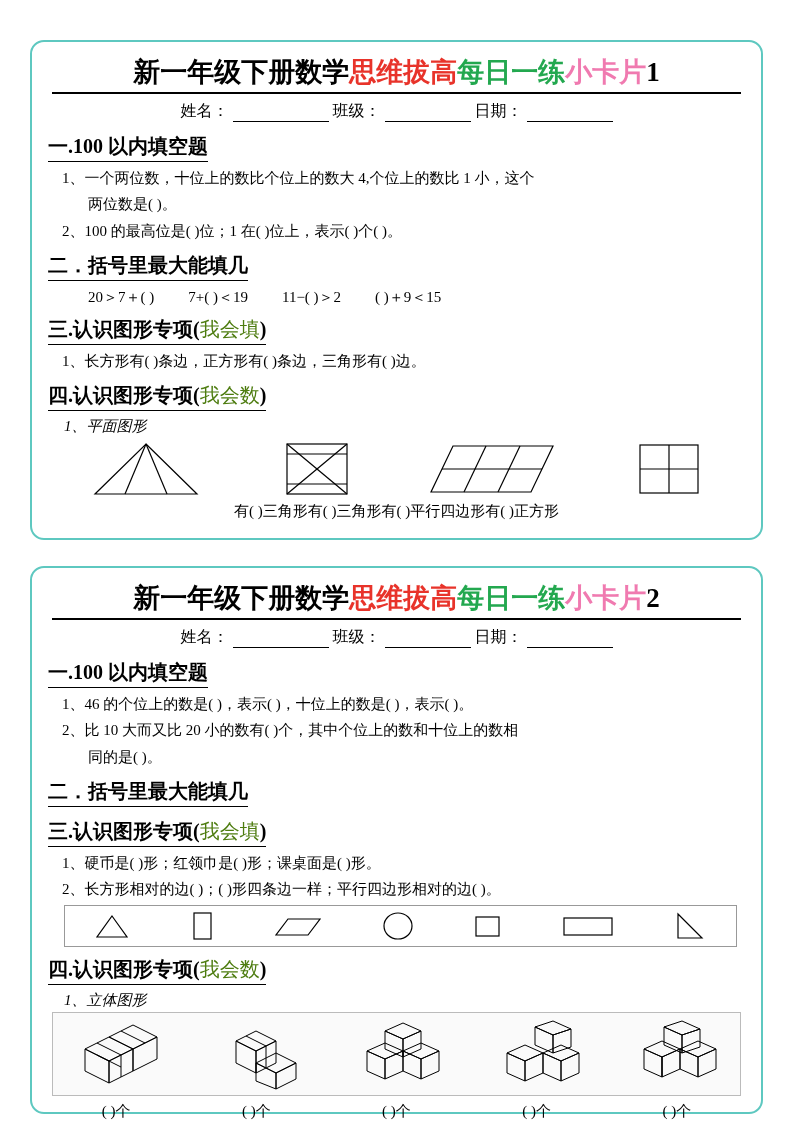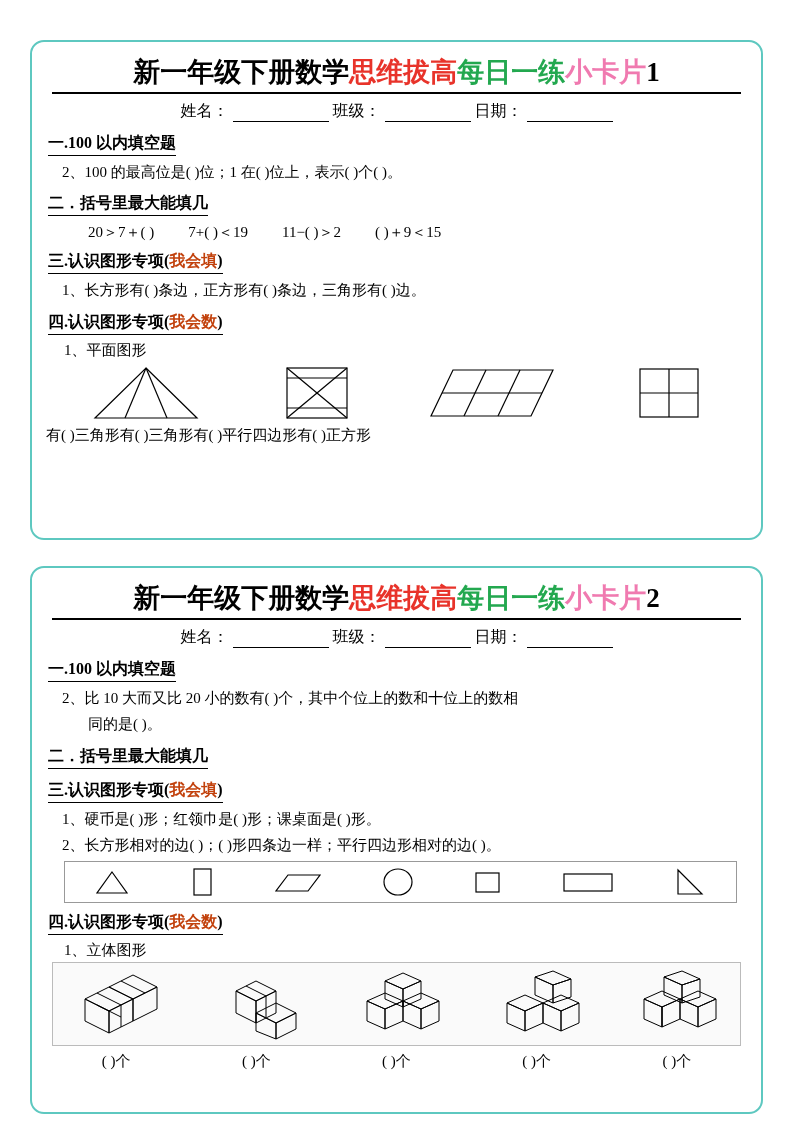--- a/index.html
+++ b/index.html
@@ -70,28 +70,28 @@
     display: inline-block;
     border-bottom: 1px solid #000;
     height: 15px;
   }
   .u-name { width: 96px; }
   .u-class { width: 86px; }
   .u-date { width: 86px; }
 
   
   .sec {
-    font-size: 16px;
+    font-size: 20px;
     font-weight: bold;
     margin: 9px 0 2px 2px;
     display: inline-block;
     border-bottom: 1.5px solid #000;
     padding-bottom: 1px;
   }
-  .sec .note { color: #c2410c; font-weight: bold; }
+  .sec .note { color: #4d7c0f; font-weight: normal; }
   .sec-wrap { }
 
   .q {
     font-size: 15px;
     line-height: 1.55;
     margin: 3px 0 0 16px;
     text-align: justify;
   }
   .q.indent2 { margin-left: 42px; }
 
@@ -99,33 +99,34 @@
     font-size: 15px;
     margin: 5px 0 0 42px;
     display: flex;
     gap: 34px;
     white-space: nowrap;
   }
 
   .sub {
     font-size: 15px;
     margin: 4px 0 0 18px;
+    font-style: italic;
   }
 
   
   .figbox {
     margin: 2px 4px 0 4px;
     display: flex;
     justify-content: space-around;
     align-items: center;
     height: 62px;
   }
   .caps {
     display: flex;
-    justify-content: flex-start;
+    justify-content: center;
     font-size: 15px;
     margin-top: 2px;
     white-space: nowrap;
   }
 
   .shape-row-2 {
     border: 1px solid #999;
     margin: 4px 10px 0 18px;
     height: 40px;
     display: flex;
@@ -167,20 +168,22 @@
       <span class="lbl">姓名：</span>
       <span class="uline u-name"></span>
       <span class="lbl">班级：</span>
       <span class="uline u-class"></span>
       <span class="lbl">日期：</span>
       <span class="uline u-date"></span>
     </div>
 
     <div class="sec-wrap">
       <div class="sec">一.100 以内填空题</div>
+      <div class="q">1、一个两位数，十位上的数比个位上的数大 4,个位上的数比 1 小，这个</div>
+      <div class="q indent2">两位数是(    )。</div>
       <div class="q">2、100 的最高位是(    )位；1 在(    )位上，表示(    )个(    )。</div>
     </div>
 
     <div class="sec-wrap">
       <div class="sec">二．括号里最大能填几</div>
       <div class="row-ops">
         <span>20＞7＋(        )</span>
         <span>7+(     )＜19</span>
         <span>11−(     )＞2</span>
         <span>(      )＋9＜15</span>
@@ -245,20 +248,21 @@
       <span class="lbl">姓名：</span>
       <span class="uline u-name"></span>
       <span class="lbl">班级：</span>
       <span class="uline u-class"></span>
       <span class="lbl">日期：</span>
       <span class="uline u-date"></span>
     </div>
 
     <div class="sec-wrap">
       <div class="sec">一.100 以内填空题</div>
+      <div class="q">1、46 的个位上的数是(     )，表示(     )，十位上的数是(     )，表示(     )。</div>
       <div class="q">2、比 10 大而又比 20 小的数有(     )个，其中个位上的数和十位上的数相</div>
       <div class="q indent2">同的是(     )。</div>
     </div>
 
     <div class="sec-wrap">
       <div class="sec">二．括号里最大能填几</div>
     </div>
 
     <div class="sec-wrap">
       <div class="sec"><span>三.认识图形专项(</span><span class="note">我会填</span><span>)</span></div>

